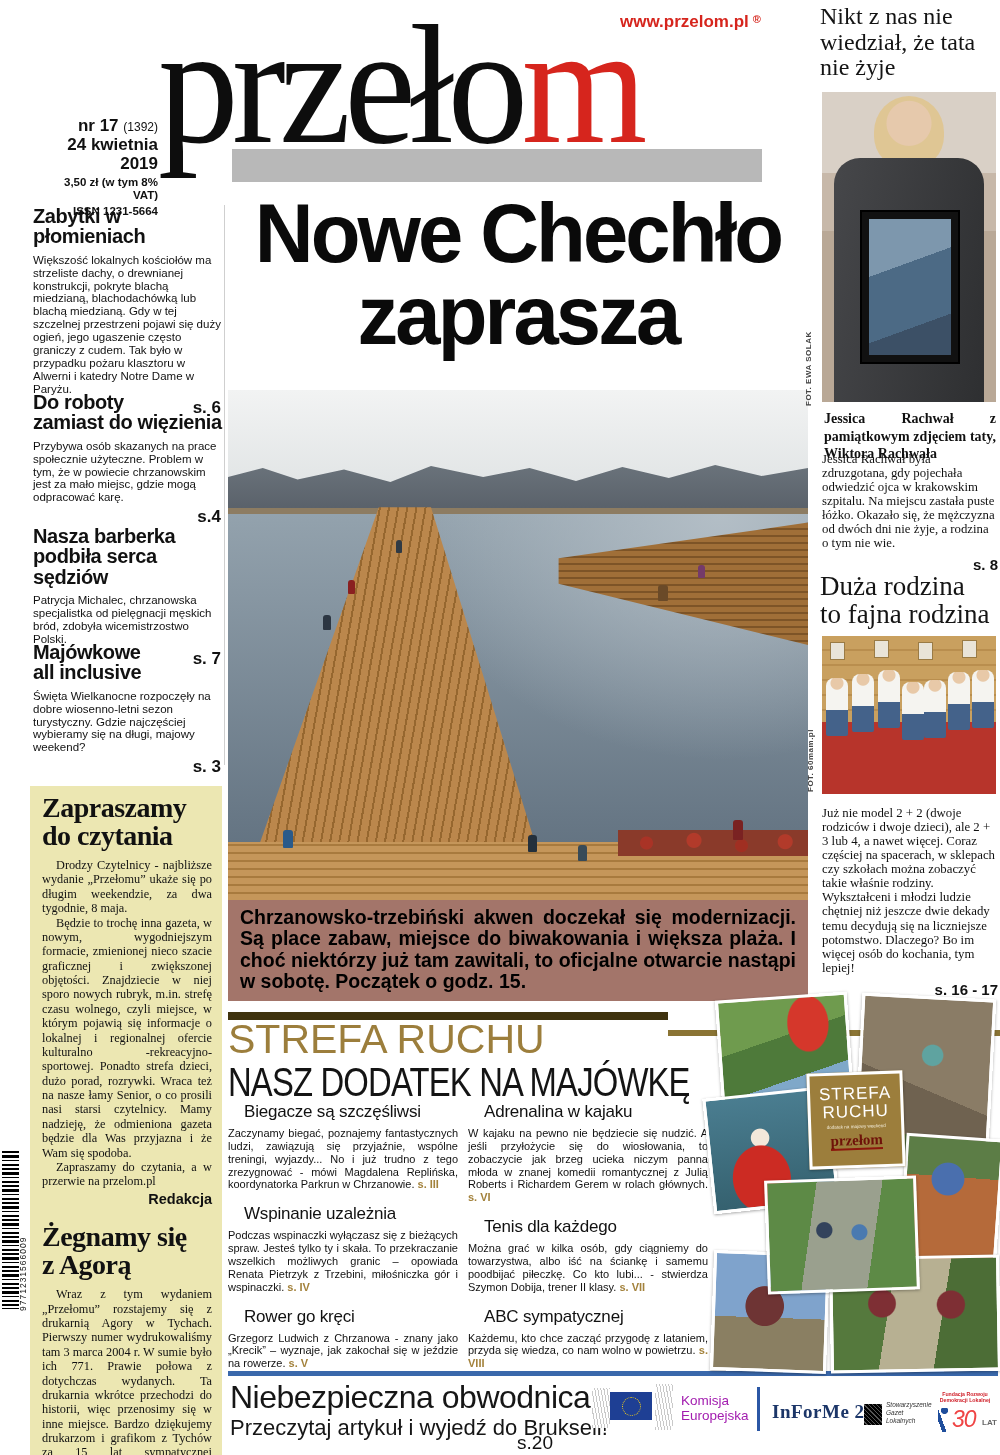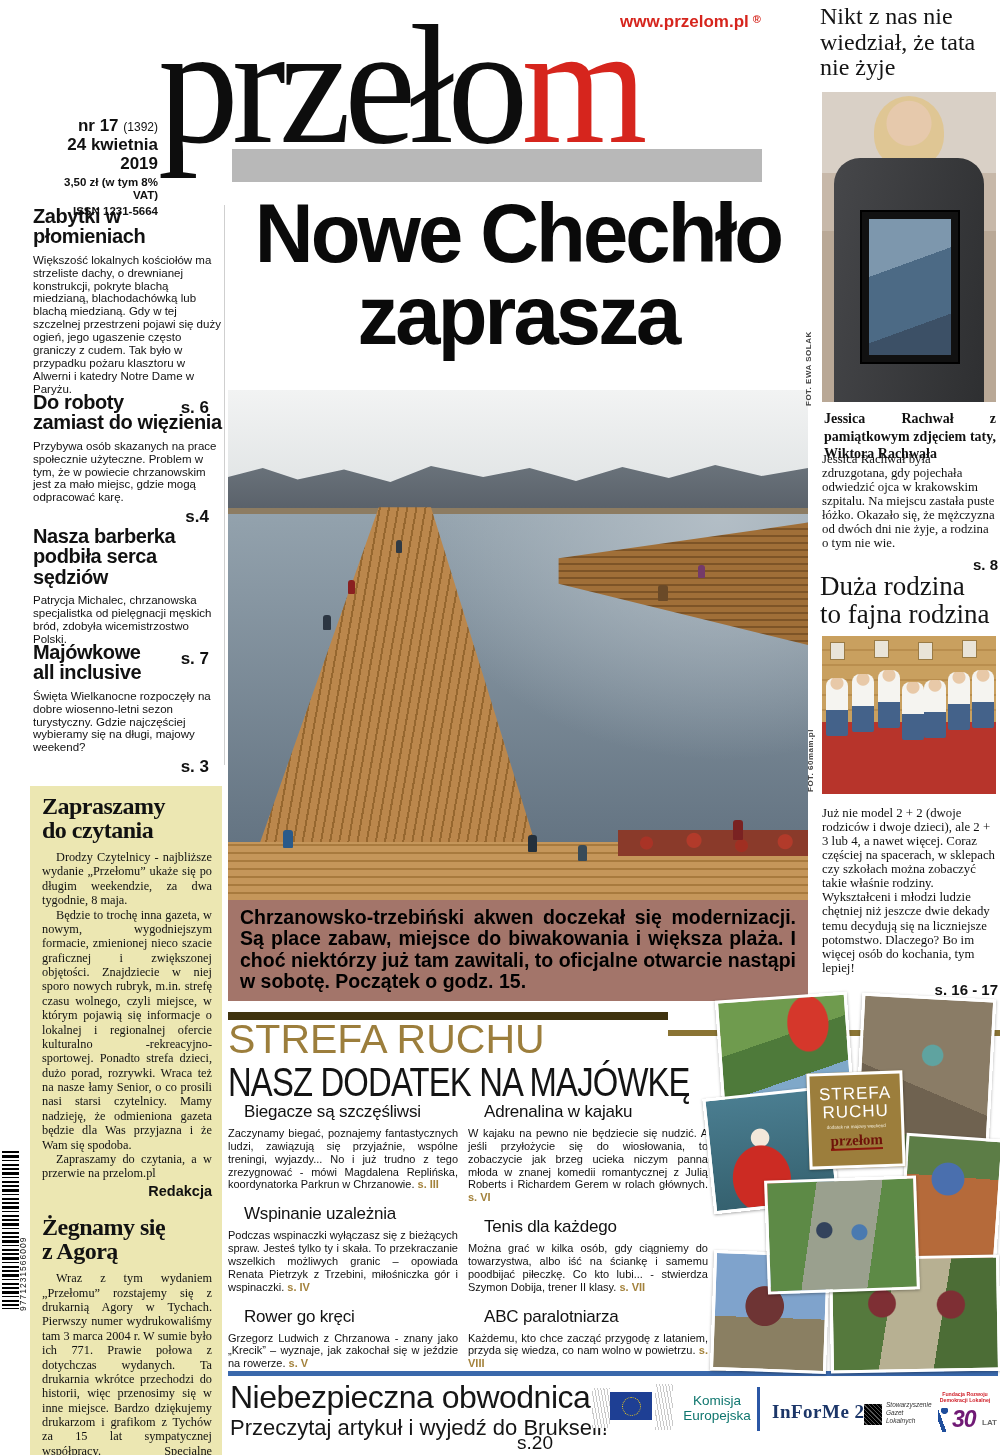--- a/index.html
+++ b/index.html
@@ -24,26 +24,26 @@
   .issue .l1{font-size:17px;font-weight:bold;}
   .issue .l1 .par{font-size:12px;font-weight:normal;}
   .issue .l2{font-size:17px;font-weight:bold;}
   .issue .l3,.issue .l4{font-size:11.5px;font-weight:bold;margin-top:3px;}
 
   
   .colrule{left:224px;top:205px;width:1px;height:560px;background:#cfcfcf;}
   .lart{left:33px;width:192px;}
   .lt{margin:0;font-size:20px;font-weight:bold;line-height:1.02;letter-spacing:-0.4px;white-space:pre-line;}
   .lb{margin:7px 0 0 0;font-size:11.5px;line-height:1.12;}
-  .lp{text-align:right;font-weight:bold;font-size:17px;margin-top:3px;padding-right:16px;}
+  .lp{text-align:right;font-weight:bold;font-size:17px;margin-top:3px;padding-right:4px;}
 
   
   .ybox{left:30px;top:786px;width:192px;height:669px;background:#ece7b2;box-sizing:border-box;
         padding:8px 10px 6px 12px;}
-  .ybox .et{margin:0;font-size:24px;line-height:1.0;font-weight:bold;white-space:pre-line;letter-spacing:-0.5px;}
+  .ybox .et{margin:0;font-size:28px;line-height:1.0;font-weight:bold;white-space:pre-line;letter-spacing:-0.5px;}
   .ybox .ebody{font-size:12.3px;line-height:1.17;text-align:justify;margin-top:8px;}
   .ybox .ebody p{margin:0;text-indent:14px;}
   .ybox .esig{text-align:right;font-weight:bold;font-size:14.5px;margin-top:2px;white-space:pre-line;line-height:1.15;}
   .ybox .et2{margin-top:16px;}
 
   
   .barcode{left:0;top:1143px;width:30px;height:176px;background:#fff;z-index:4;}
   .bars{position:absolute;left:2px;top:8px;width:17px;height:158px;
         background:repeating-linear-gradient(180deg,#000 0 2px,#fff 2px 4px,#000 4px 7px,#fff 7px 9px,#000 9px 10px,#fff 10px 13px,#000 13px 15px,#fff 15px 17px);}
   .bnum{position:absolute;left:18px;top:8px;height:160px;font-size:8.5px;letter-spacing:1px;
@@ -164,34 +164,34 @@
   .fline{left:228px;top:1371px;width:770px;height:5px;background:#3a68ab;}
   .fh{left:230px;top:1379px;font-size:32px;letter-spacing:-0.5px;color:#161616;}
   .fs{left:230px;top:1415px;font-size:22px;color:#161616;}
   .fp{left:460px;top:1432px;width:150px;text-align:center;font-size:19px;}
   .swoosh{width:18px;height:40px;background:repeating-linear-gradient(80deg,#c9c9c9 0 1px,#fff 1px 3px);}
   .swL{left:592px;top:1388px;}
   .swR{left:655px;top:1384px;height:46px;}
   .euflag{left:610px;top:1392px;width:42px;height:28px;background:#1e3f94;}
   .eustars{position:absolute;left:12px;top:5px;width:17px;height:17px;border-radius:50%;
            border:1.6px dotted #f7d117;}
-  .eutxt{left:681px;top:1394px;width:72px;font-size:13.5px;color:#0f766e;line-height:1.08;text-align:center;}
+  .eutxt{left:681px;top:1394px;width:72px;font-size:13.5px;color:#a21caf;line-height:1.08;}
   .fsep{left:757px;top:1387px;width:3px;height:44px;background:#2b57a5;}
   .informe{left:772px;top:1401px;font-size:19px;font-weight:bold;color:#1c3668;letter-spacing:.5px;}
   .informe .dot{color:#e87722;}
   .sglbox{left:864px;top:1404px;width:18px;height:21px;
           background:repeating-linear-gradient(45deg,#000 0 2px,#555 2px 3px);}
   .sgltxt{left:886px;top:1401px;width:44px;font-size:6.5px;font-style:italic;color:#333;line-height:1.2;}
   .frdltop{left:936px;top:1391px;width:58px;font-size:5.2px;color:#d0202a;text-align:center;
            font-weight:bold;line-height:1.2;}
   .frdlrow{left:938px;top:1404px;width:58px;height:34px;}
   .runner{position:absolute;left:0;top:4px;width:13px;height:24px;
     background:radial-gradient(circle at 50% 10%,#1f4e9c 0 3.2px,rgba(0,0,0,0) 4px),
                linear-gradient(70deg,rgba(0,0,0,0) 4px,#1f4e9c 4px 8px,rgba(0,0,0,0) 8px);}
-  .n30{position:absolute;left:14px;top:2px;font-size:23px;font-weight:bold;color:#701a75;
+  .n30{position:absolute;left:14px;top:2px;font-size:23px;font-weight:normal;color:#ef4444;
        font-style:italic;letter-spacing:-1px;}
   .lat{position:absolute;left:44px;top:14px;font-size:8px;color:#666;font-weight:bold;}
 </style>
 </head>
 <body>
 
 <div class="page">
 
   <div class="abs www sans">
     <span>www.przelom.pl</span><span class="reg">®</span>
@@ -332,21 +332,21 @@
     <h4 class="sit">Wspinanie uzależnia</h4>
     <p class="sib"><span>Podczas wspinaczki wyłączasz się z bieżących spraw. Jesteś tylko ty i skała. To przekraczanie wszelkich możliwych granic – opowiada Renata Pietrzyk z Trzebini, miłośniczka gór i wspinaczki. </span><span class="spage">s. IV</span></p>
     <h4 class="sit">Rower go kręci</h4>
     <p class="sib"><span>Grzegorz Ludwich z Chrzanowa - znany jako „Krecik” – wyznaje, jak zakochał się w jeździe na rowerze. </span><span class="spage">s. V</span></p>
   </div>
   <div class="abs scol scolR">
     <h4 class="sit">Adrenalina w kajaku</h4>
     <p class="sib"><span>W kajaku na pewno nie będziecie się nudzić. A jeśli przyłożycie się do wiosłowania, to zobaczycie jak brzeg ucieka niczym panna młoda w znanej komedii romantycznej z Julią Roberts i Richardem Gerem w rolach głównych. </span><span class="spage">s. VI</span></p>
     <h4 class="sit">Tenis dla każdego</h4>
     <p class="sib"><span>Można grać w kilka osób, gdy ciągniemy do towarzystwa, albo iść na ściankę i samemu poodbijać piłeczkę. Co kto lubi... - stwierdza Szymon Dobija, trener II klasy. </span><span class="spage">s. VII</span></p>
-    <h4 class="sit">ABC paralotniarza</h4>
+    <h4 class="sit">ABC sympatycznej</h4>
     <p class="sib"><span>Każdemu, kto chce zacząć przygodę z lataniem, przyda się wiedza, co nam wolno w powietrzu. </span><span class="spage">s. VIII</span></p>
   </div>
 
   <div class="abs collage">
     <div class="tile t-para"></div>
     <div class="tile t-climb"></div>
     <div class="tile t-kayak"></div>
     <div class="tile t-tennis"></div>
     <div class="tile t-walk"></div>
     <div class="tile t-run"></div>

